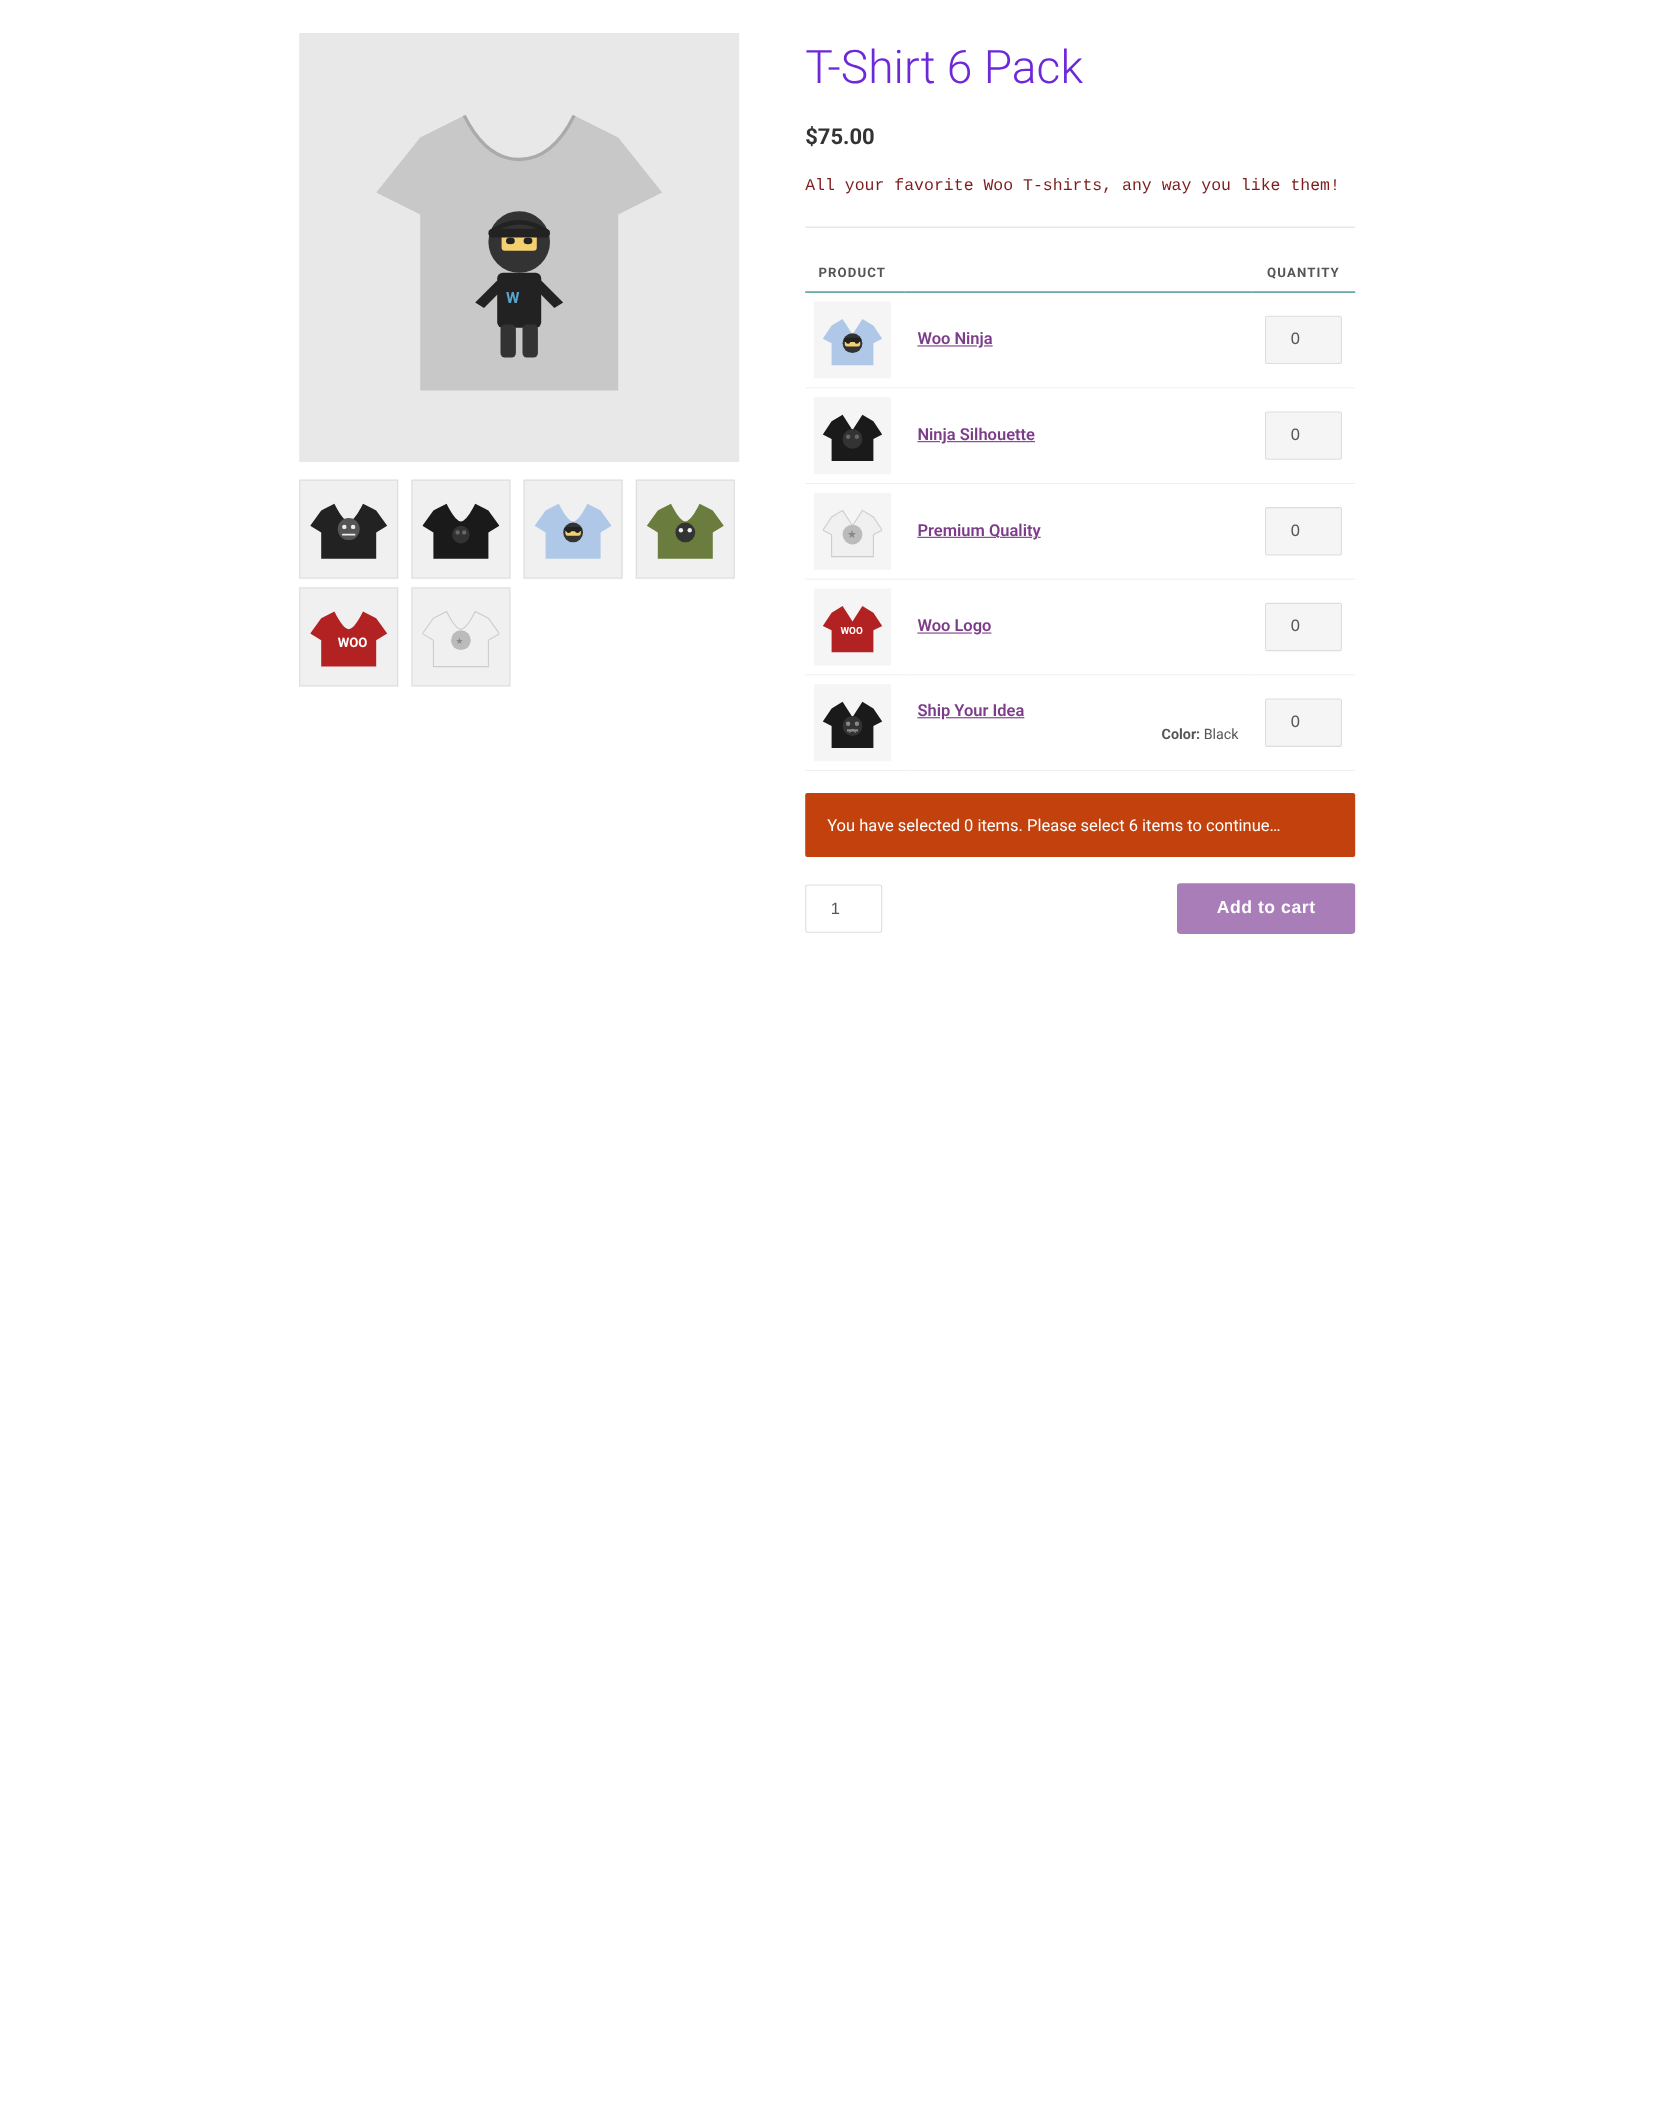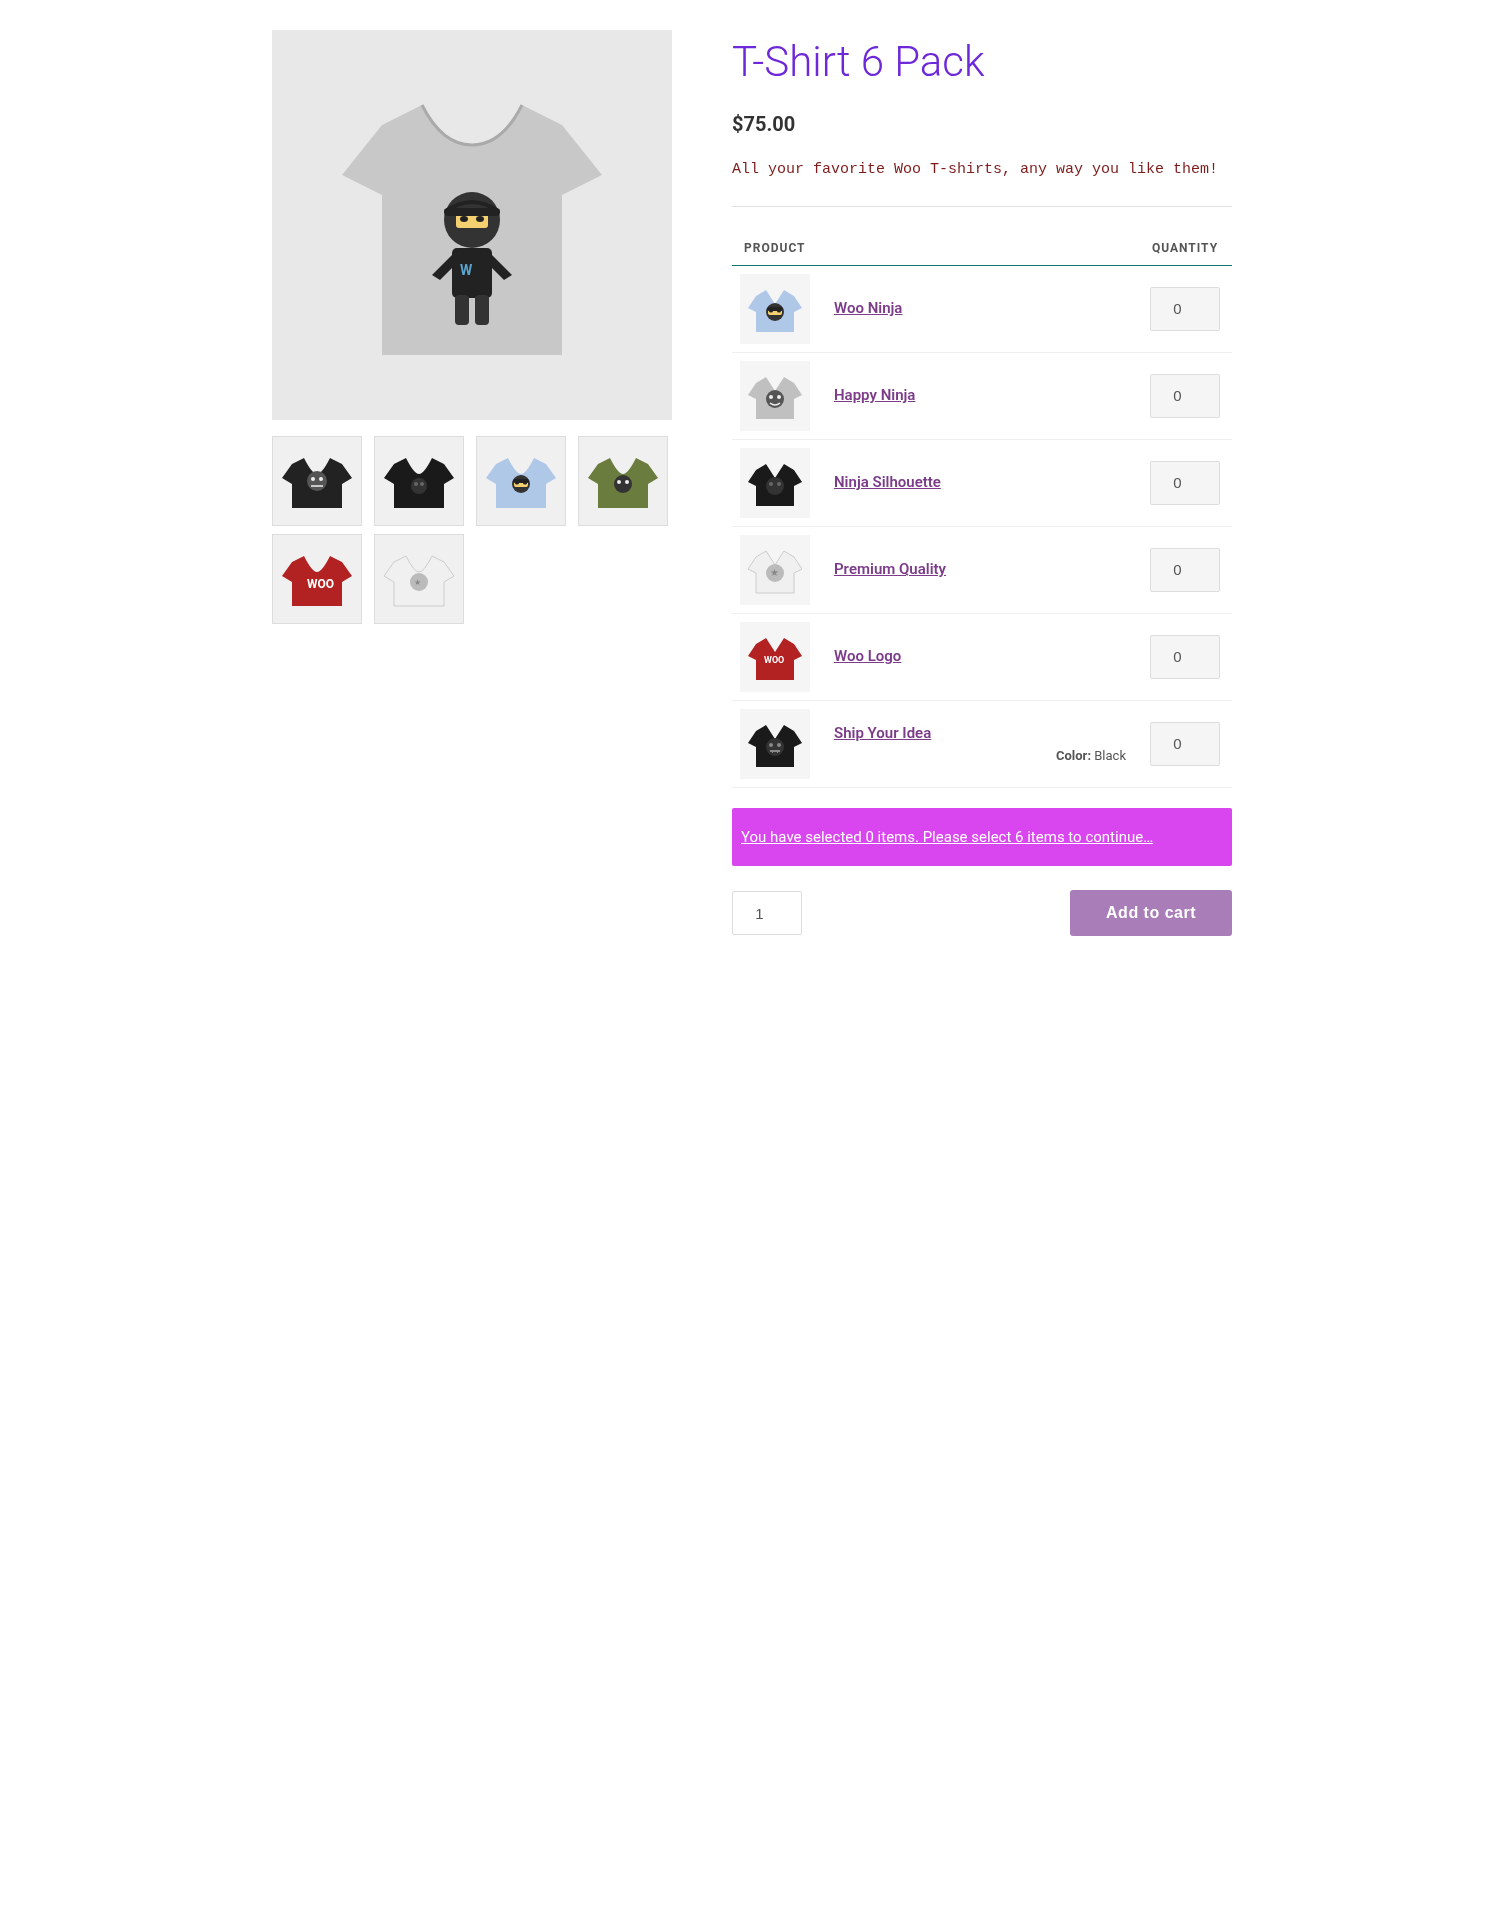--- a/index.html
+++ b/index.html
@@ -137,27 +137,26 @@
       border: 1px solid #ddd;
       background: #f5f5f5;
       text-align: center;
       font-size: 15px;
       color: #555;
       border-radius: 2px;
       outline: none;
     }
 
     .selection-notice {
-      background: #d946ef;
+      background: #c2410c;
       color: #fff;
-      padding: 18px 9px;
+      padding: 18px 20px;
       margin-top: 20px;
       border-radius: 2px;
       font-size: 15px;
-      text-decoration: underline;
     }
 
     .cart-row {
       display: flex;
       align-items: center;
       justify-content: space-between;
       margin-top: 24px;
     }
     .quantity-field {
       width: 70px;
@@ -308,40 +307,20 @@
 
     </td>
     <td class="qty-cell" style="width:90px;">
       <input type="number" class="qty-input" value="0" min="0" style="">
     </td>
   </tr>
             <tr>
     <td style="width:90px; padding:8px;">
       <div class="product-thumb">
         <svg viewBox="0 0 54 54" xmlns="http://www.w3.org/2000/svg">
-    <path d="M8,14 L0,26 L8,30 L8,50 L46,50 L46,30 L54,26 L46,14 L36,8 Q27,22 27,22 Q27,22 18,8 Z" fill="#c0c0c0"></path>
-    <circle cx="27" cy="30" r="9" fill="#555"></circle>
-      <circle cx="23" cy="28" r="2" fill="#eee"></circle>
-      <circle cx="31" cy="28" r="2" fill="#eee"></circle>
-      <path d="M22,34 Q27,38 32,34" stroke="#eee" stroke-width="1.5" fill="none"></path>
-  </svg>
-      </div>
-    </td>
-    <td>
-      <div class="product-name">Happy Ninja</div>
-
-    </td>
-    <td class="qty-cell" style="width:90px;">
-      <input type="number" class="qty-input" value="0" min="0" style="">
-    </td>
-  </tr>
-            <tr>
-    <td style="width:90px; padding:8px;">
-      <div class="product-thumb">
-        <svg viewBox="0 0 54 54" xmlns="http://www.w3.org/2000/svg">
     <path d="M8,14 L0,26 L8,30 L8,50 L46,50 L46,30 L54,26 L46,14 L36,8 Q27,22 27,22 Q27,22 18,8 Z" fill="#1a1a1a"></path>
     <circle cx="27" cy="30" r="9" fill="#333"></circle>
         <circle cx="23" cy="28" r="2" fill="#666"></circle>
         <circle cx="31" cy="28" r="2" fill="#666"></circle>
   </svg>
       </div>
     </td>
     <td>
       <div class="product-name">Ninja Silhouette</div>
 

